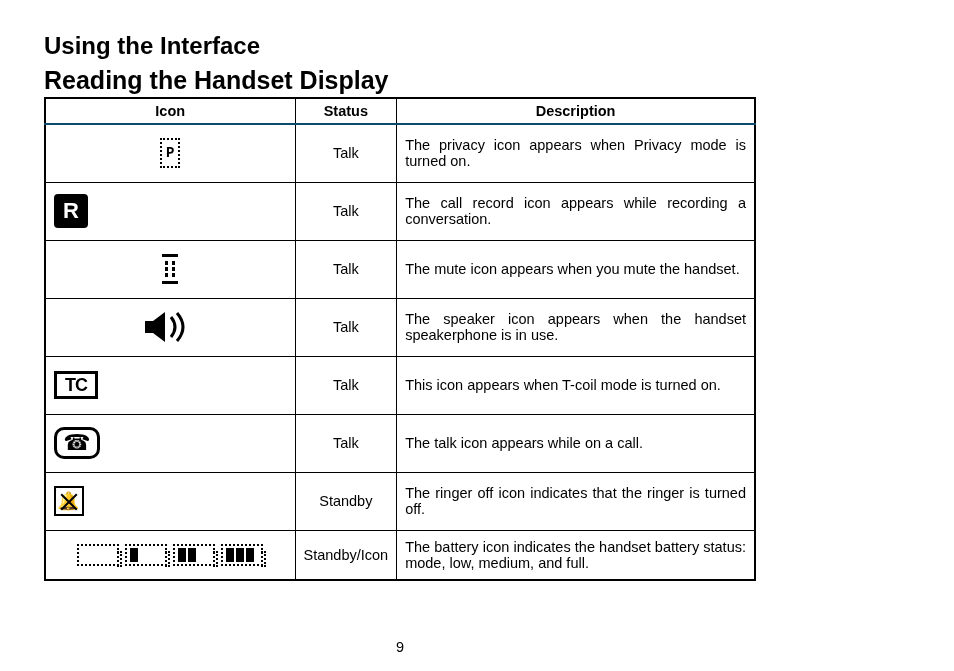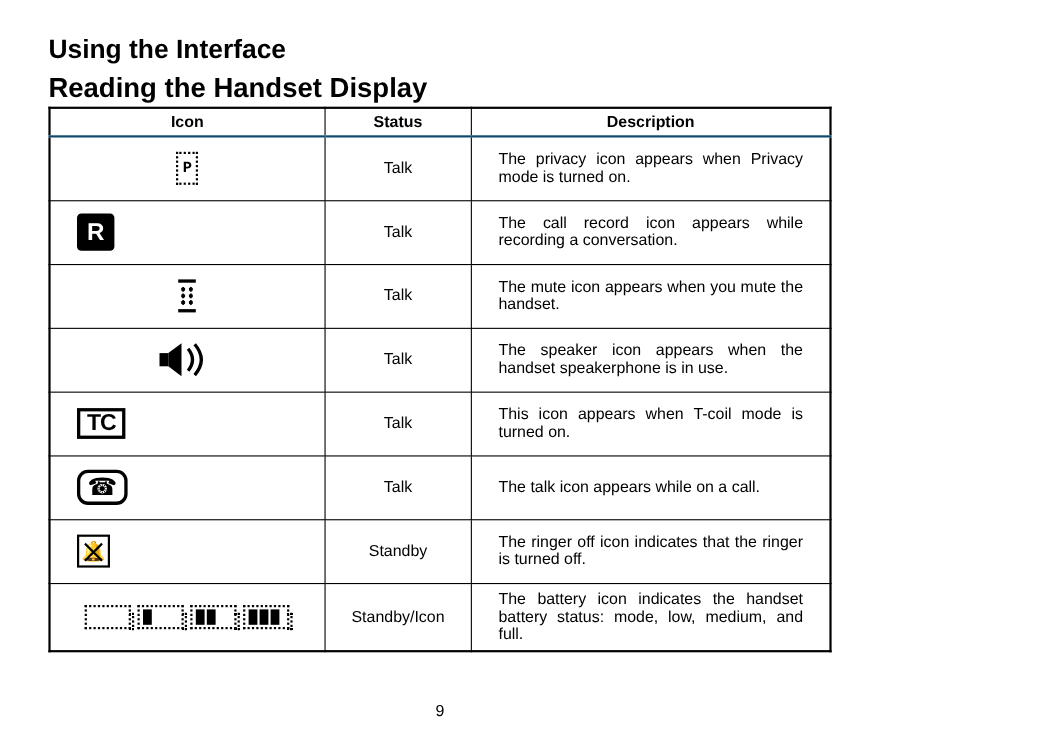--- a/index.html
+++ b/index.html
@@ -41,21 +41,21 @@
     font-size: 14.5px;
     vertical-align: middle;
   }
   table.icon-table th {
     font-weight: bold;
     text-align: center;
     padding: 4px 6px;
     border-bottom: 2px solid #0c4a6e;
   }
   table.icon-table td {
-    padding: 6px 24px;
+    padding: 6px 8px;
   }
   col.c-icon   { width: 250px; }
   col.c-status { width: 100px; }
   col.c-desc   { }
   td.icon-cell {
     text-align: center;
     height: 58px;
   }
   td.status-cell {
     text-align: center;
@@ -111,21 +111,21 @@
   }
 
   
   .speaker-ico svg { width: 54px; height: 36px; display:block; }
 
   
   .tc-ico {
     width: 44px; height: 28px;
     border: 3px solid #000;
     display:flex; align-items:center; justify-content:center;
-    font-weight: bold; font-size: 21px;
+    font-weight: bold; font-size: 18px;
     font-family: Arial, sans-serif;
     letter-spacing: -1px;
   }
 
   
   .talk-ico {
     width: 46px; height: 32px;
     border: 3px solid #000; border-radius: 10px;
     display:flex; align-items:center; justify-content:center;
     font-size: 22px; line-height: 1;

